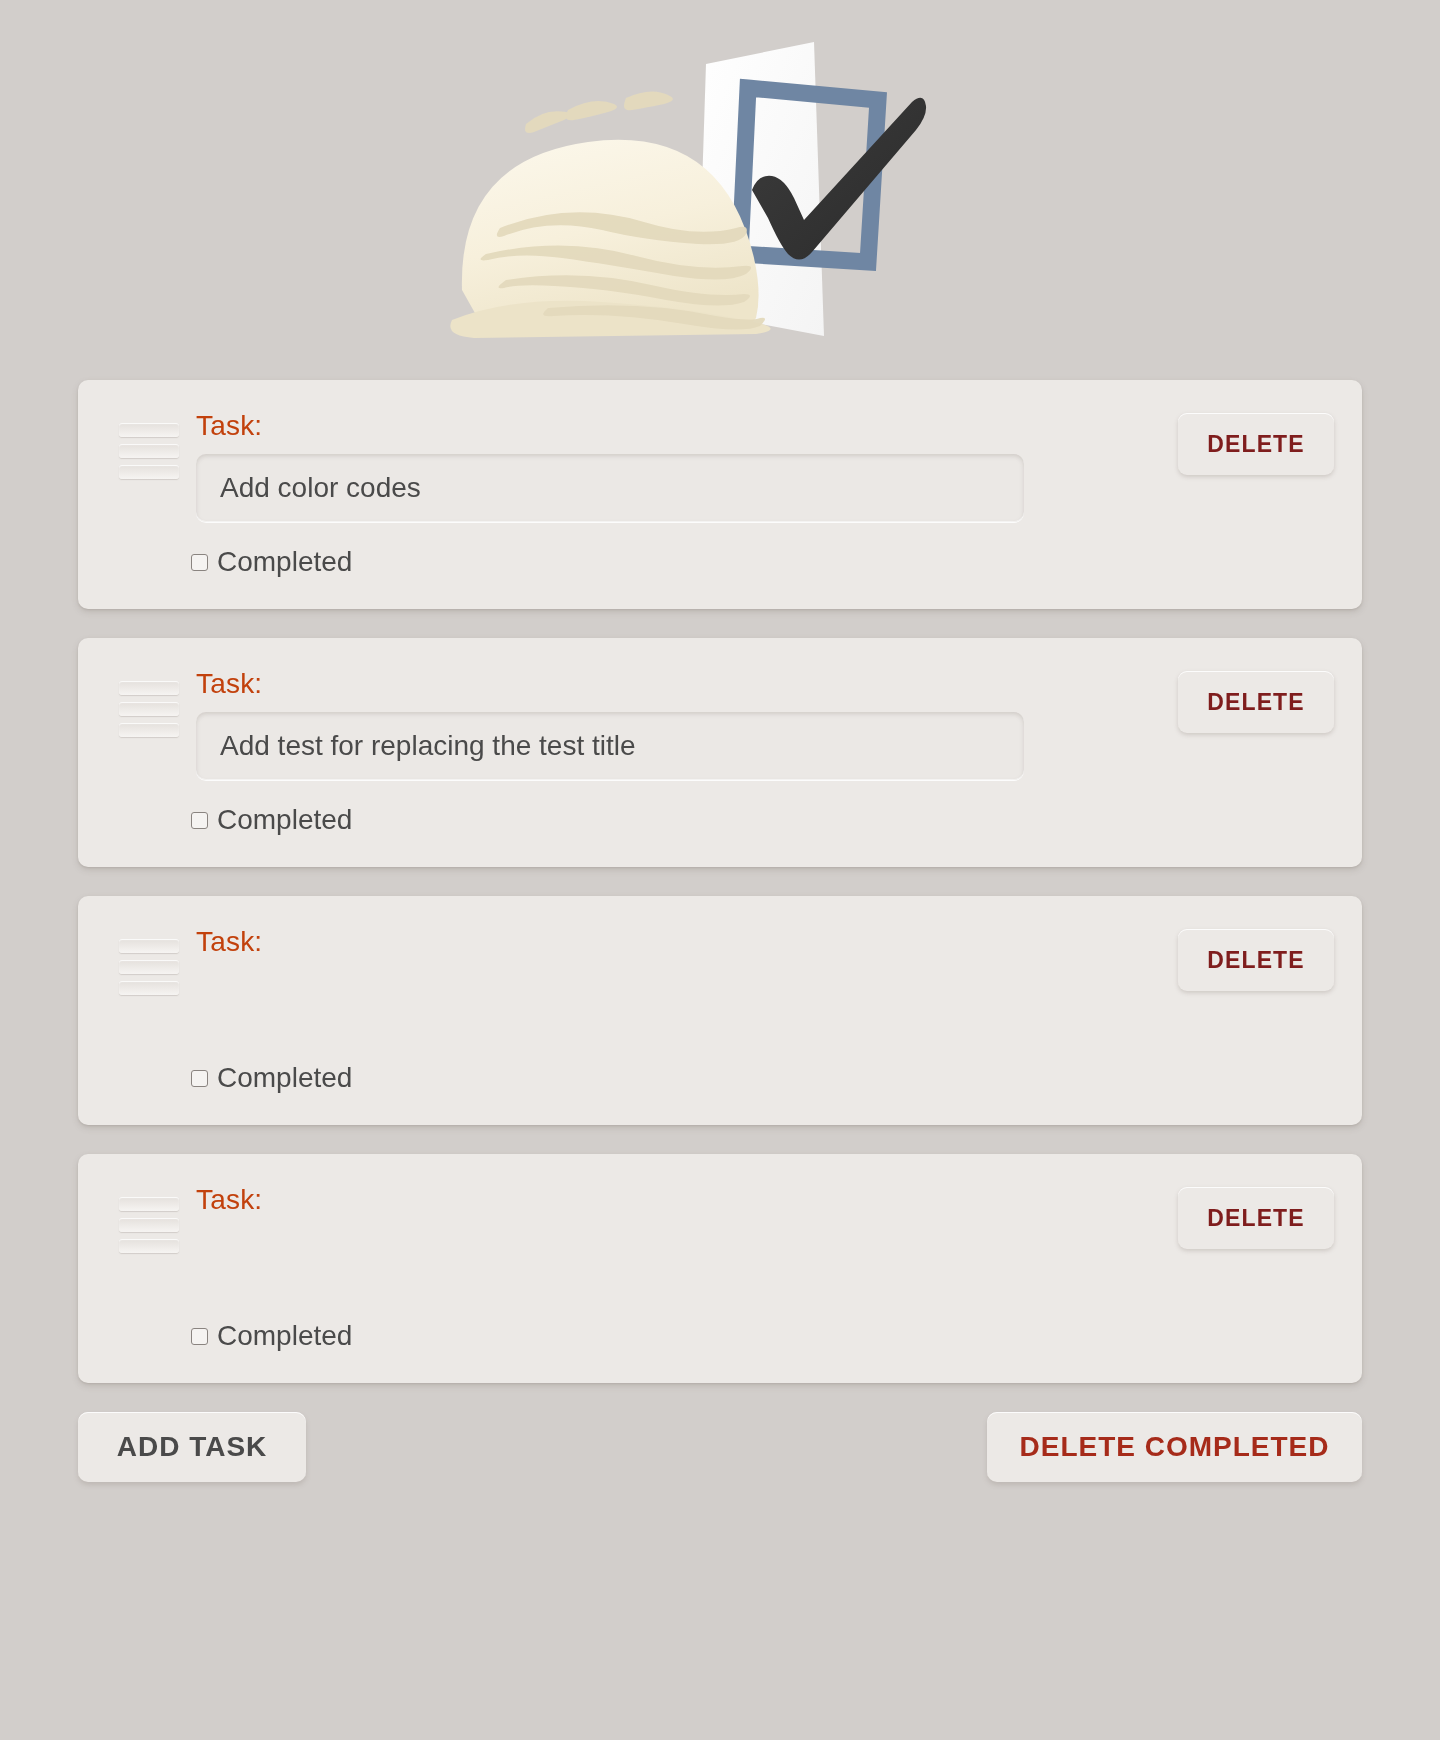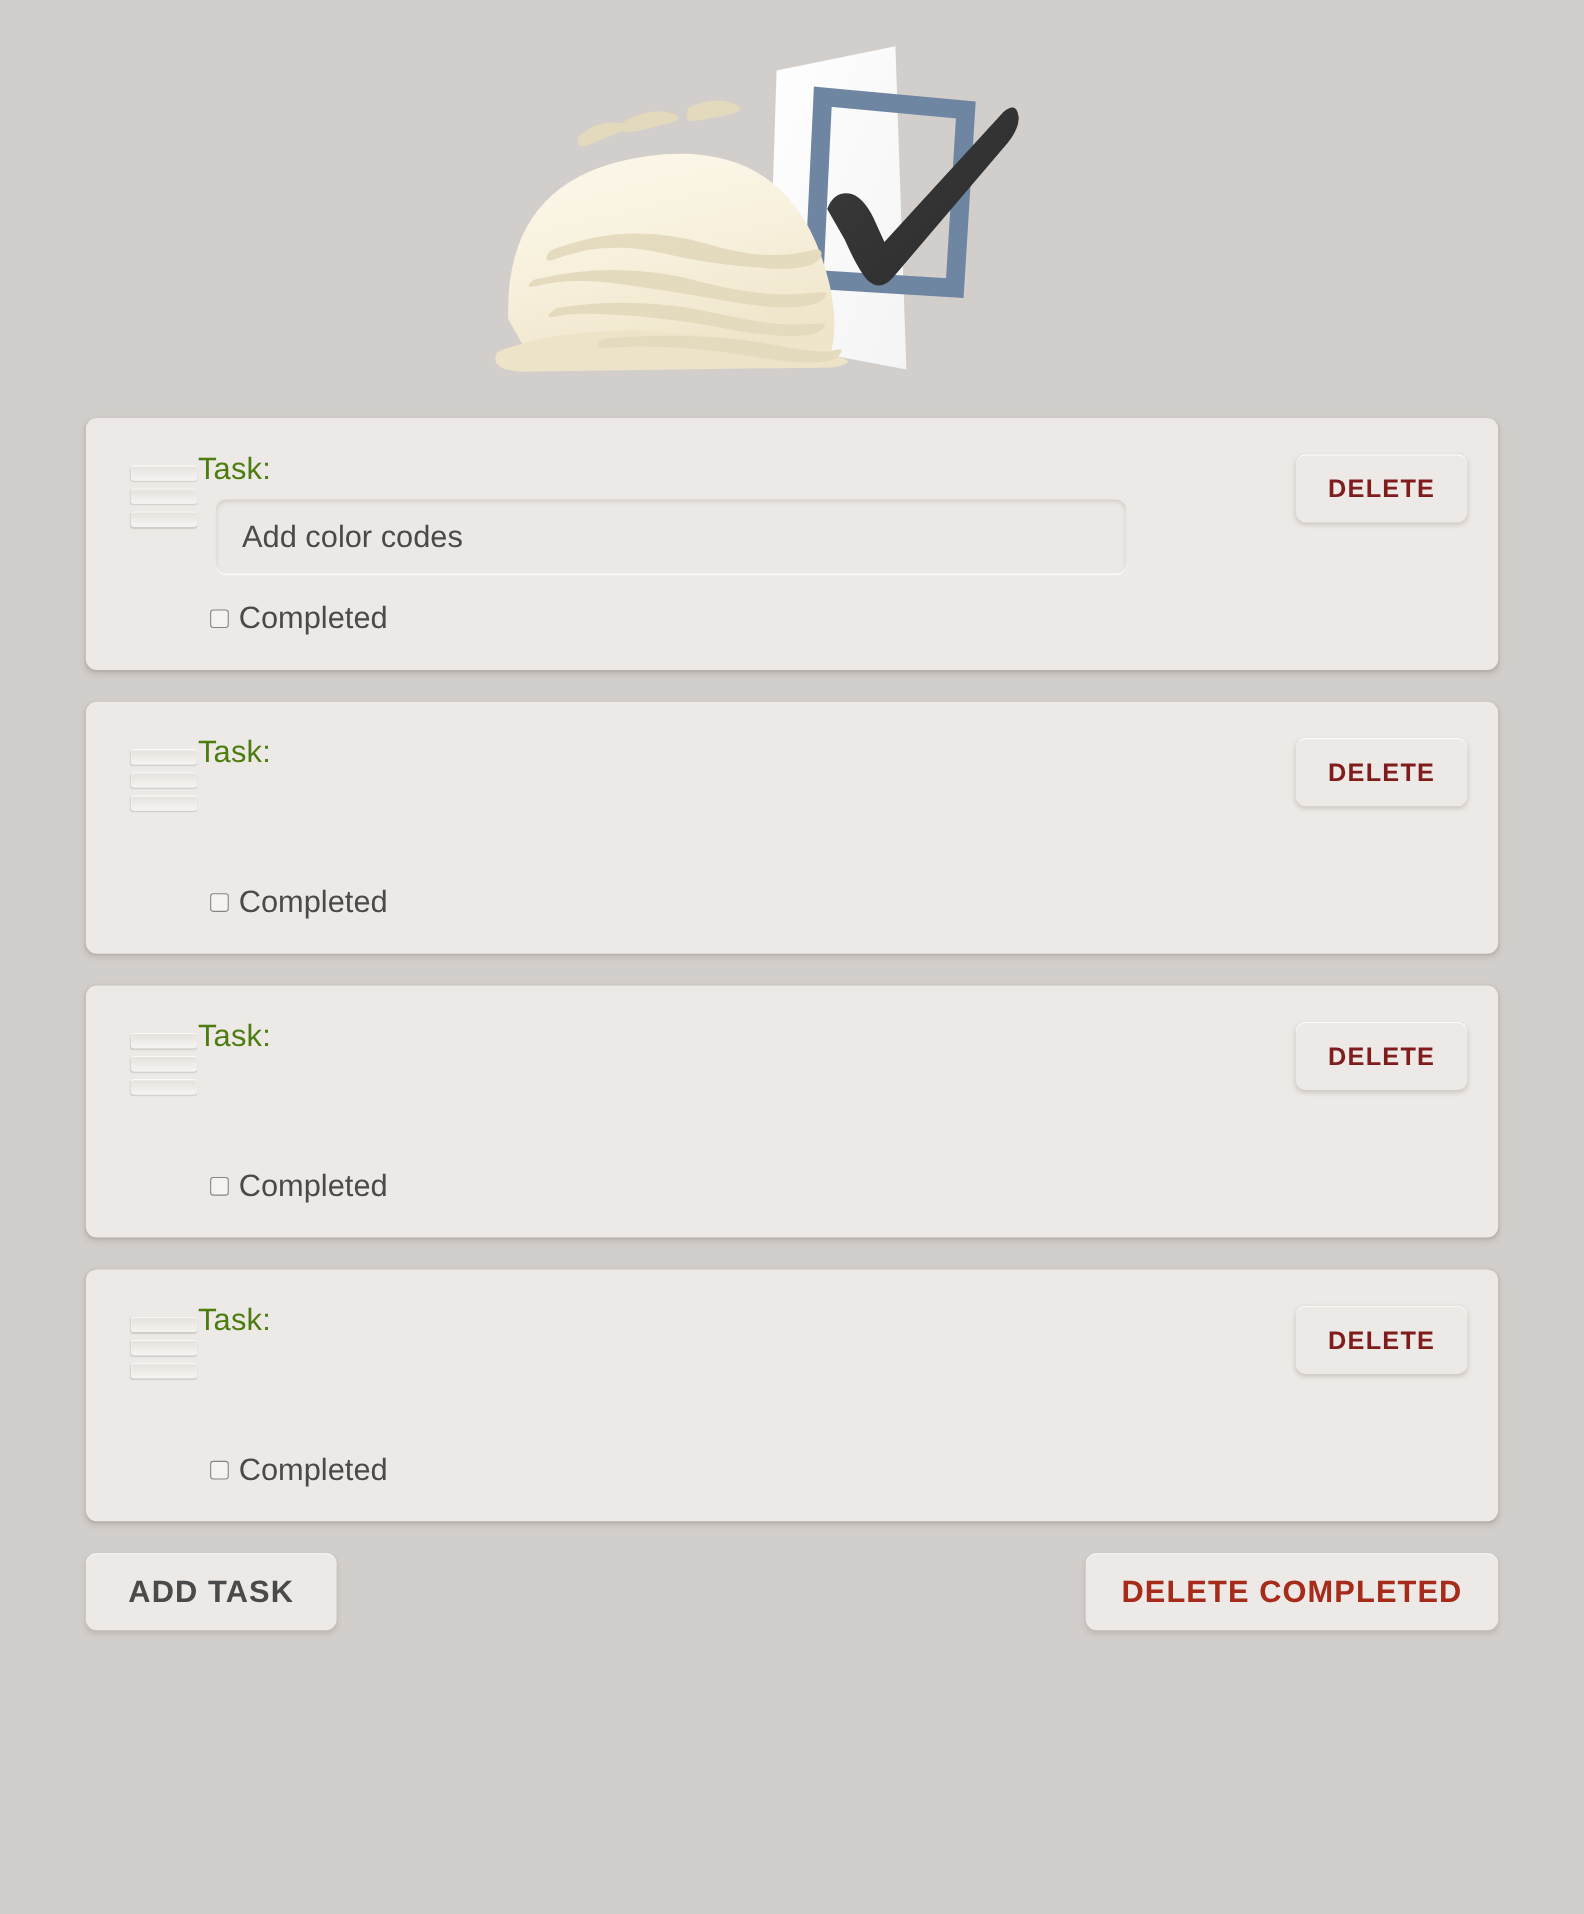--- a/index.html
+++ b/index.html
@@ -65,24 +65,24 @@
     width: 60px;
     height: 14px;
     border-radius: 3px;
     background: linear-gradient(to bottom, #e4e0dc 0%, #eeebe8 55%, #f6f4f2 100%);
     box-shadow: inset 0 1px 1px rgba(255,255,255,0.9),
                 0 1px 1px rgba(150,140,132,0.30);
   }
 
   .task-label {
     position: absolute;
-    left: 102px;
+    left: 118px;
     top: 30px;
     font-size: 28px;
-    color: #4d7c0f;
+    color: #c2410c;
     letter-spacing: 0.2px;
   }
 
   .task-input {
     position: absolute;
     left: 118px;
     top: 74px;
     width: 828px;
     height: 68px;
     box-sizing: border-box;
@@ -246,20 +246,21 @@
   </div>
 
   <div class="task-card">
     <div class="card-inner">
       <div class="handle">
         <div class="handle-bar"></div>
         <div class="handle-bar"></div>
         <div class="handle-bar"></div>
       </div>
       <div class="task-label">Task:</div>
+      <input class="task-input" type="text" value="Add test for replacing the test title" style="">
       <div class="completed-row">
         <input class="cb" type="checkbox" style="">
         <span class="cb-label">Completed</span>
       </div>
       <button class="delete-btn">DELETE</button>
     </div>
   </div>
 
   <div class="task-card">
     <div class="card-inner">

